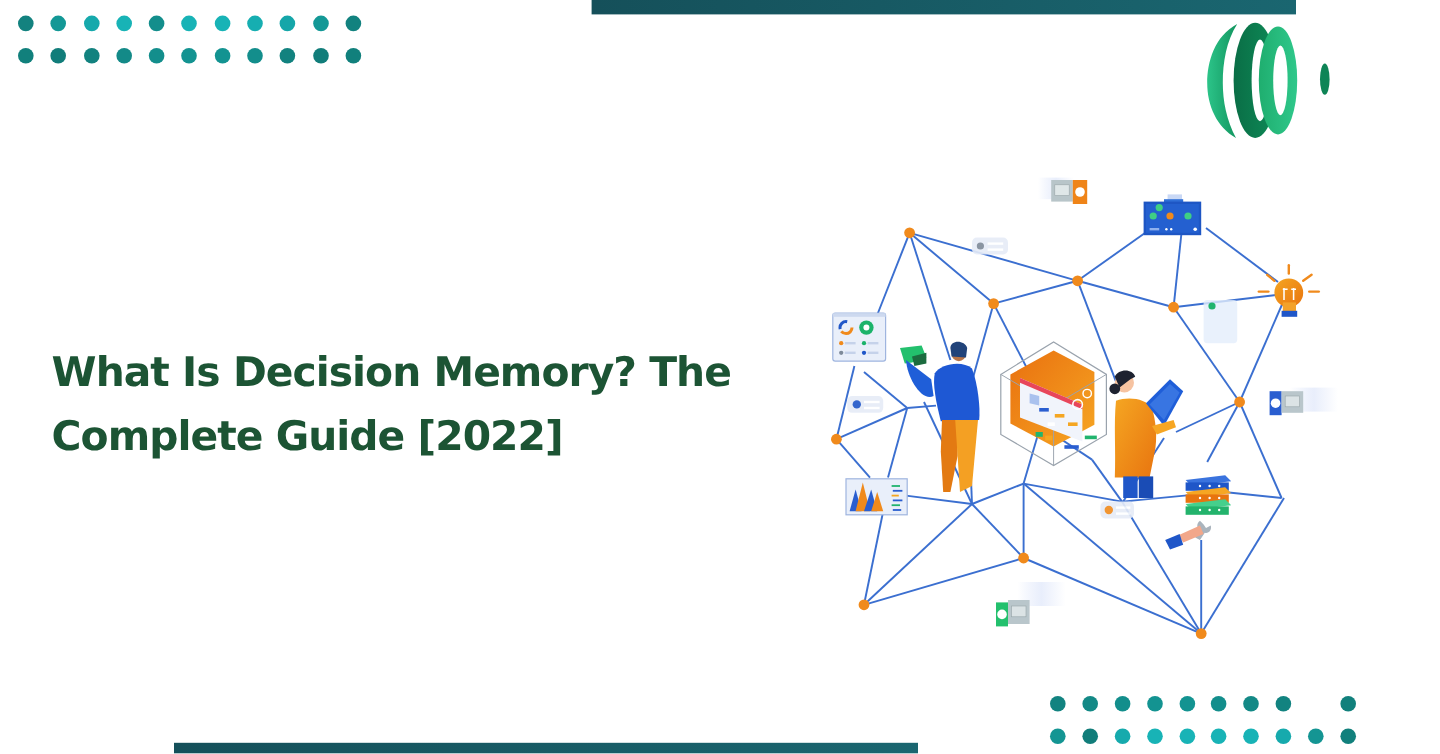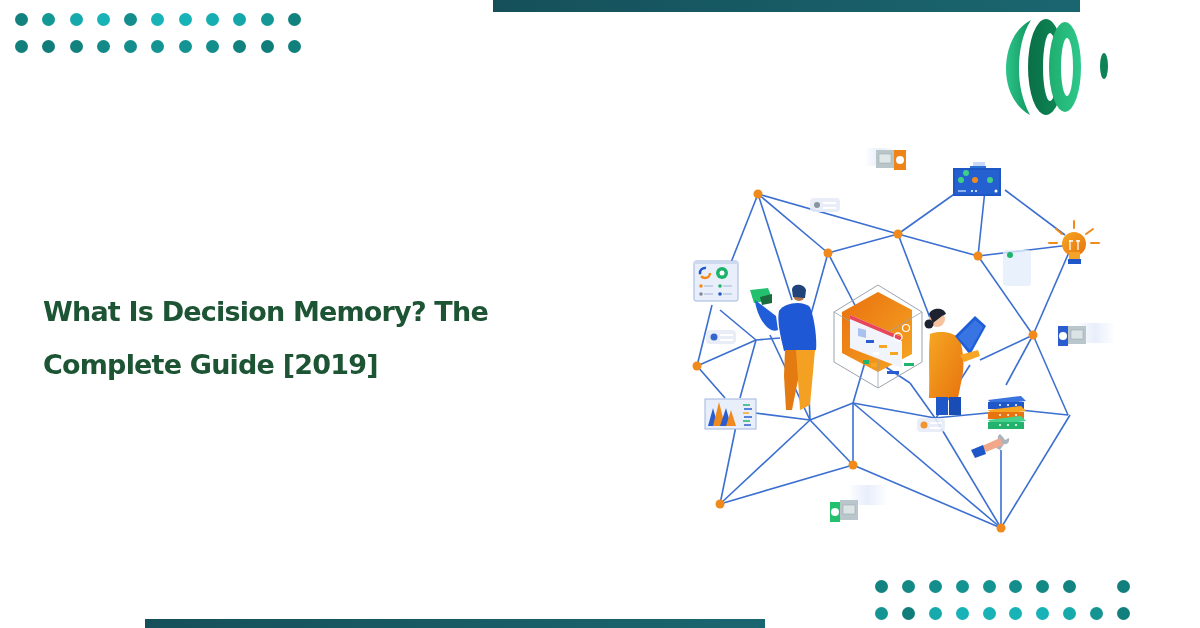--- a/index.html
+++ b/index.html
@@ -12,21 +12,21 @@
   #dots-bottom { left:875px; top:580px; grid-template-columns:repeat(10, 13px); column-gap:13.9px; }
   .dot.empty { background:transparent !important; }
 
   .bar { position:absolute; background:linear-gradient(90deg, #15505a 0%, #1a6670 100%); }
   #bar-top { left:493px; top:0; width:587px; height:12px; }
   #bar-bottom { left:145px; top:619px; width:620px; height:9px; }
 
   #logo { position:absolute; left:1000px; top:12px; width:120px; height:110px; }
 
   #title { position:absolute; left:43px; top:285px; width:620px;
-    font-family:"DejaVu Sans", sans-serif; font-weight:bold; font-size:27px;
+    font-family:"DejaVu Sans", sans-serif; font-weight:bold; font-size:34px;
     line-height:53px; color:#1c5434; letter-spacing:-0.8px; }
 
   #illustration { position:absolute; left:680px; top:140px; width:440px; height:400px; }
 </style>
 </head>
 <body>
 
 <div id="dots-top" class="dot-grid">
     <div class="dot" style="background: rgb(19, 130, 127);"></div>
     <div class="dot" style="background: rgb(19, 152, 150);"></div>
@@ -76,21 +76,21 @@
   <ellipse cx="50" cy="55" rx="7" ry="34" fill="#ffffff"></ellipse>
 
   <ellipse cx="65" cy="55" rx="16" ry="45" fill="url(#lg3)"></ellipse>
   <ellipse cx="67" cy="55" rx="6" ry="29" fill="#ffffff"></ellipse>
 
   <ellipse cx="104" cy="54" rx="4" ry="13" fill="#0e8456"></ellipse>
 </svg>
 
 <h1 id="title" style="color: rgb(28, 84, 52);">
   <span>What Is Decision Memory? The</span><br>
-  <span>Complete Guide [2019]</span>
+  <span>Complete Guide [2022]</span>
 </h1>
 
 <svg id="illustration" viewBox="0 0 440 400">
   <defs>
     <linearGradient id="cubeG" x1="0" x2="1" y1="0" y2="1">
       <stop offset="0" stop-color="#e9700f"></stop>
       <stop offset="1" stop-color="#f6a623"></stop>
     </linearGradient>
     <linearGradient id="orangeG" x1="0" x2="1" y1="0" y2="1">
       <stop offset="0" stop-color="#f5a622"></stop>

